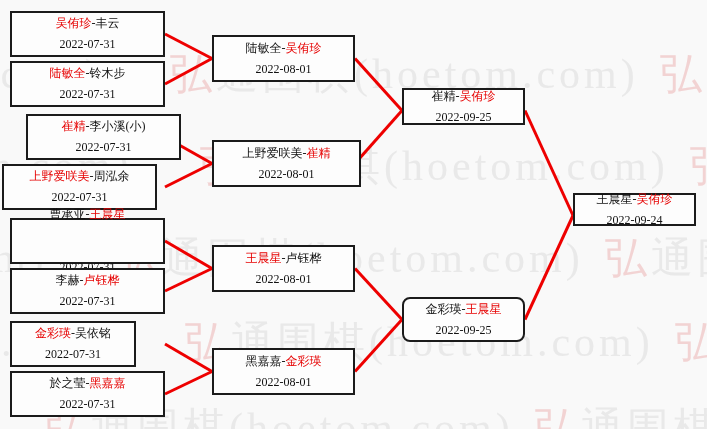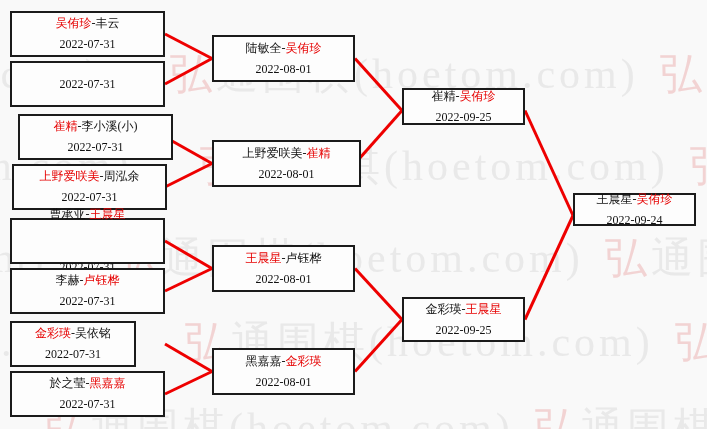--- a/index.html
+++ b/index.html
@@ -79,27 +79,28 @@
       <line x1="355" y1="371.5" x2="402" y2="319.5" stroke="#ee0000" stroke-width="3"></line>
       <line x1="525" y1="110.5" x2="573" y2="215.5" stroke="#ee0000" stroke-width="3"></line>
       <line x1="525" y1="319.5" x2="573" y2="215.5" stroke="#ee0000" stroke-width="3"></line>
     </svg>
   <div id="box-layer">
       <div class="match" style="left: 10px; top: 11px; width: 155px; height: 46px;">
         <div class="match-name"><span class="red">吴侑珍</span><span>-</span><span>丰云</span></div>
         <div class="match-date">2022-07-31</div>
       </div>
       <div class="match" style="left: 10px; top: 61px; width: 155px; height: 46px;">
+        <div class="match-name"><span class="red">陆敏全</span><span>-</span><span>铃木步</span></div>
         <div class="match-date">2022-07-31</div>
       </div>
-      <div class="match" style="left: 18px; top: 114px; width: 155px; height: 46px;">
+      <div class="match" style="left: 26px; top: 114px; width: 155px; height: 46px;">
         <div class="match-name"><span class="red">崔精</span><span>-</span><span>李小溪(小)</span></div>
         <div class="match-date">2022-07-31</div>
       </div>
-      <div class="match" style="left: 12px; top: 164px; width: 155px; height: 46px;">
+      <div class="match" style="left: 2px; top: 164px; width: 155px; height: 46px;">
         <div class="match-name"><span class="red">上野爱咲美</span><span>-</span><span>周泓余</span></div>
         <div class="match-date">2022-07-31</div>
       </div>
       <div class="match" style="left: 10px; top: 218px; width: 155px; height: 46px; gap: 32px;">
         <div class="match-name"><span>曹承亚</span><span>-</span><span class="red">王晨星</span></div>
         <div class="match-date">2022-07-31</div>
       </div>
       <div class="match" style="left: 10px; top: 268px; width: 155px; height: 46px;">
         <div class="match-name"><span>李赫</span><span>-</span><span class="red">卢钰桦</span></div>
         <div class="match-date">2022-07-31</div>
@@ -125,21 +126,21 @@
         <div class="match-date">2022-08-01</div>
       </div>
       <div class="match" style="left: 212px; top: 348px; width: 143px; height: 47px;">
         <div class="match-name"><span>黑嘉嘉</span><span>-</span><span class="red">金彩瑛</span></div>
         <div class="match-date">2022-08-01</div>
       </div>
       <div class="match" style="left: 402px; top: 88px; width: 123px; height: 37px;">
         <div class="match-name"><span>崔精</span><span>-</span><span class="red">吴侑珍</span></div>
         <div class="match-date">2022-09-25</div>
       </div>
-      <div class="match" style="left: 402px; top: 297px; width: 123px; height: 45px;">
+      <div class="match" style="left: 402px; top: 297px; width: 123px; height: 45px; border-radius: 8px;">
         <div class="match-name"><span>金彩瑛</span><span>-</span><span class="red">王晨星</span></div>
         <div class="match-date">2022-09-25</div>
       </div>
       <div class="match" style="left: 573px; top: 193px; width: 123px; height: 33px;">
         <div class="match-name"><span>王晨星</span><span>-</span><span class="red">吴侑珍</span></div>
         <div class="match-date">2022-09-24</div>
       </div>
     </div>
 </div>
 

